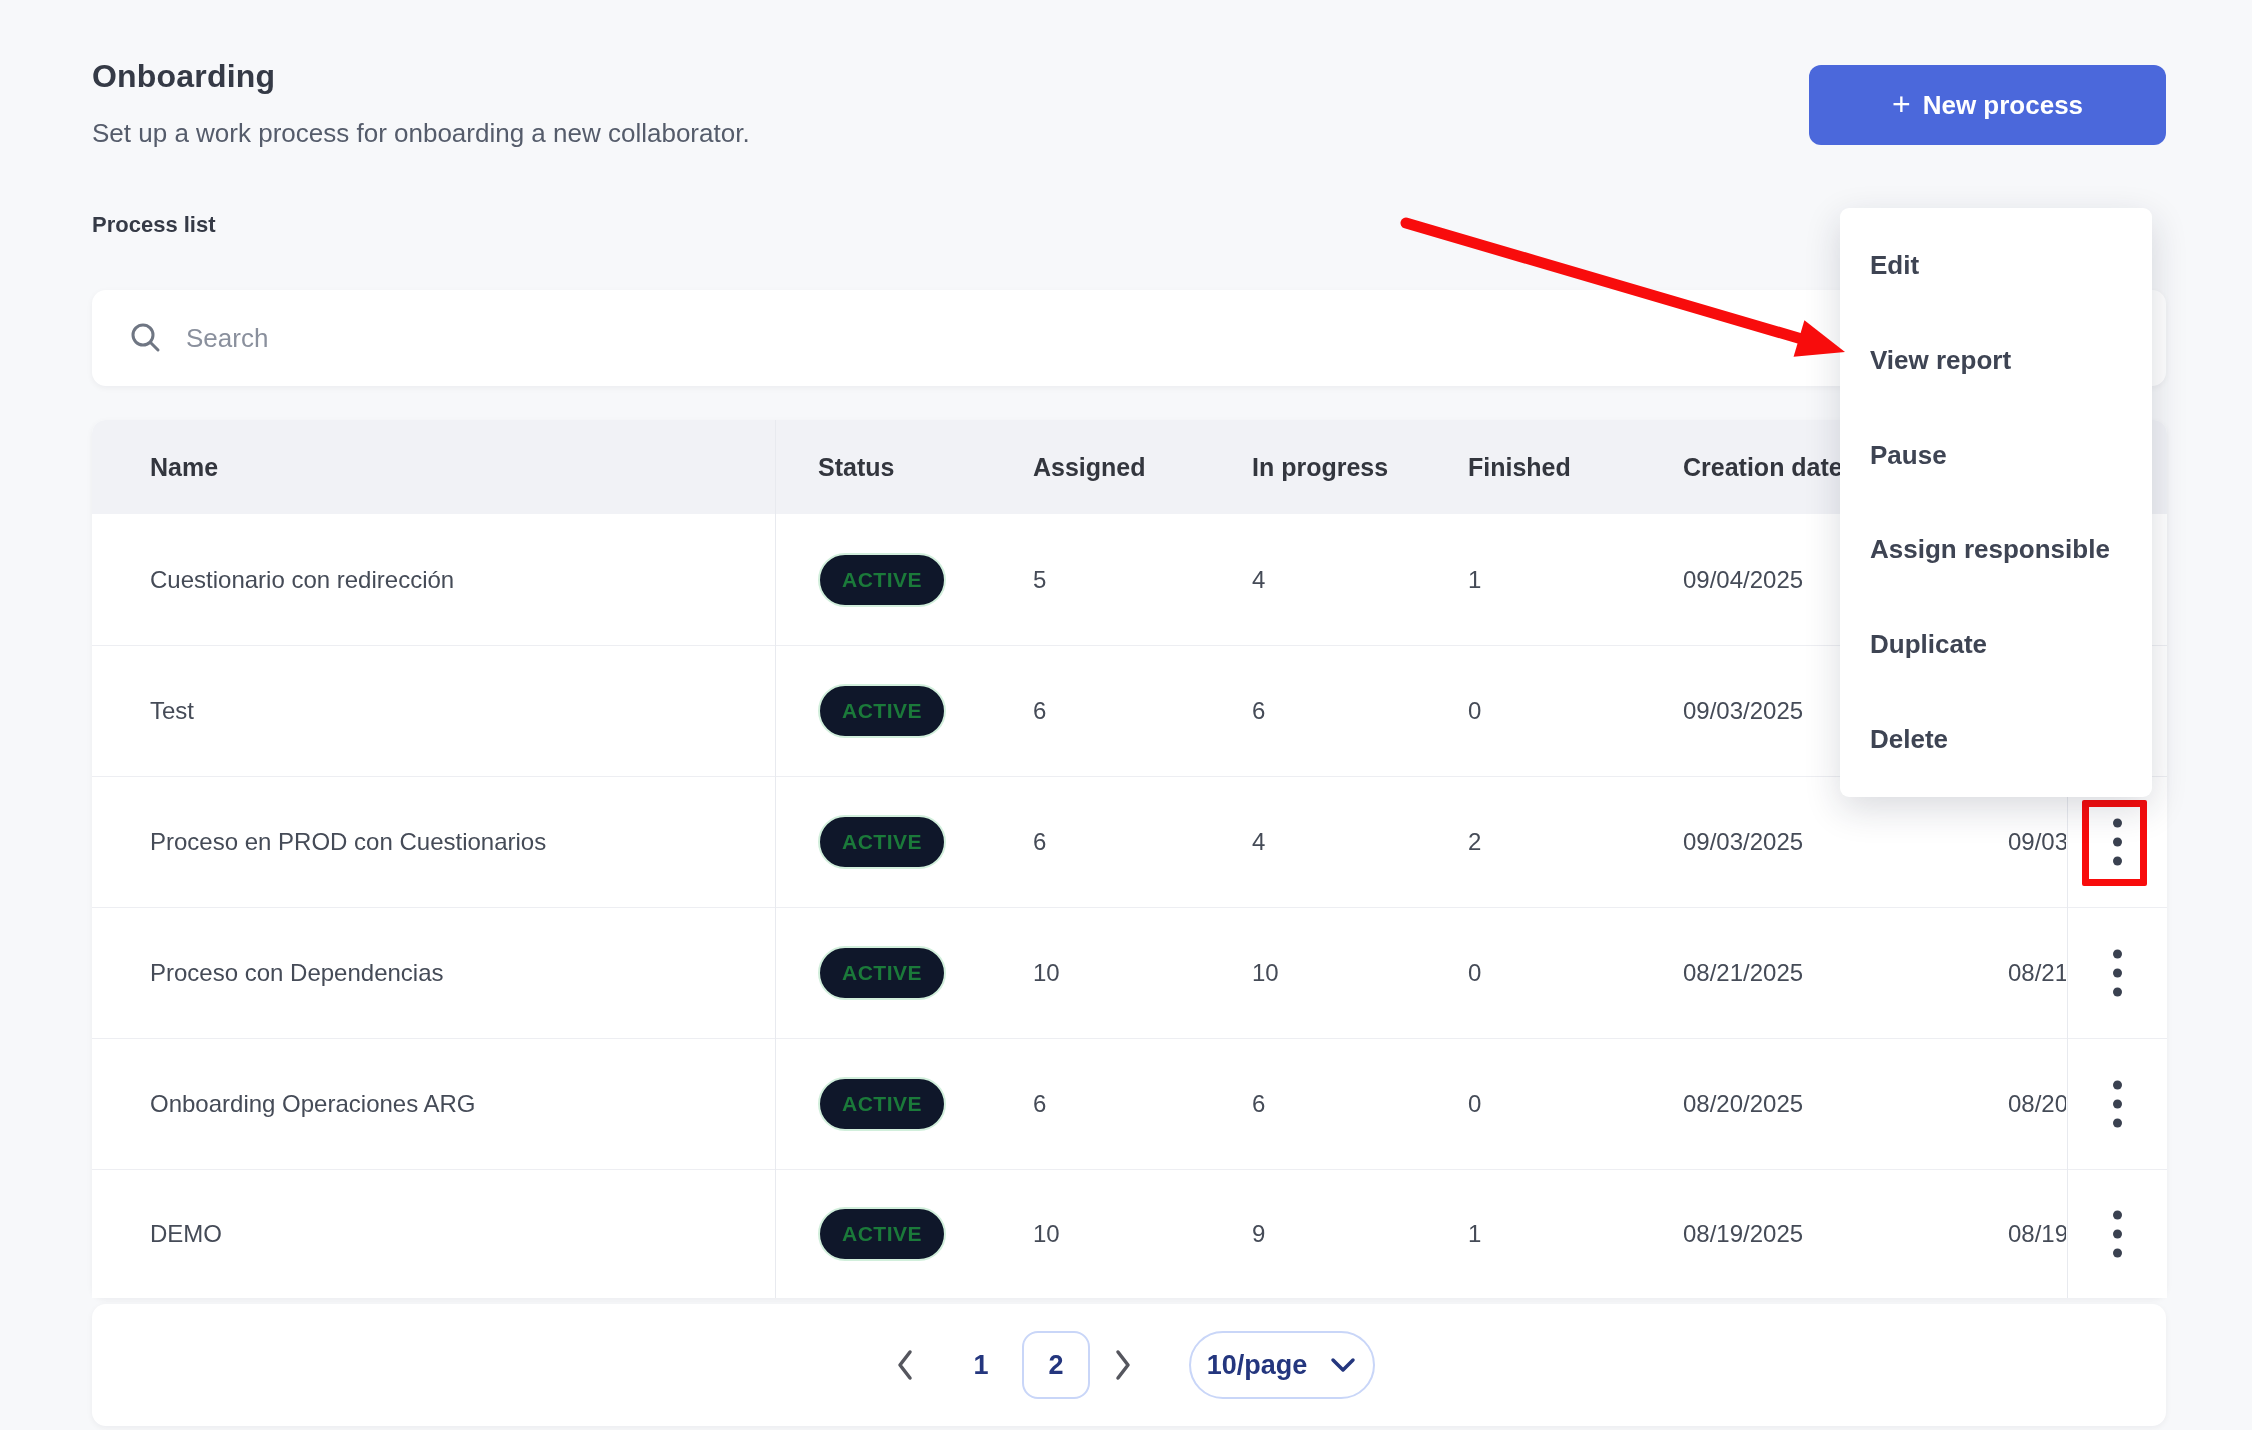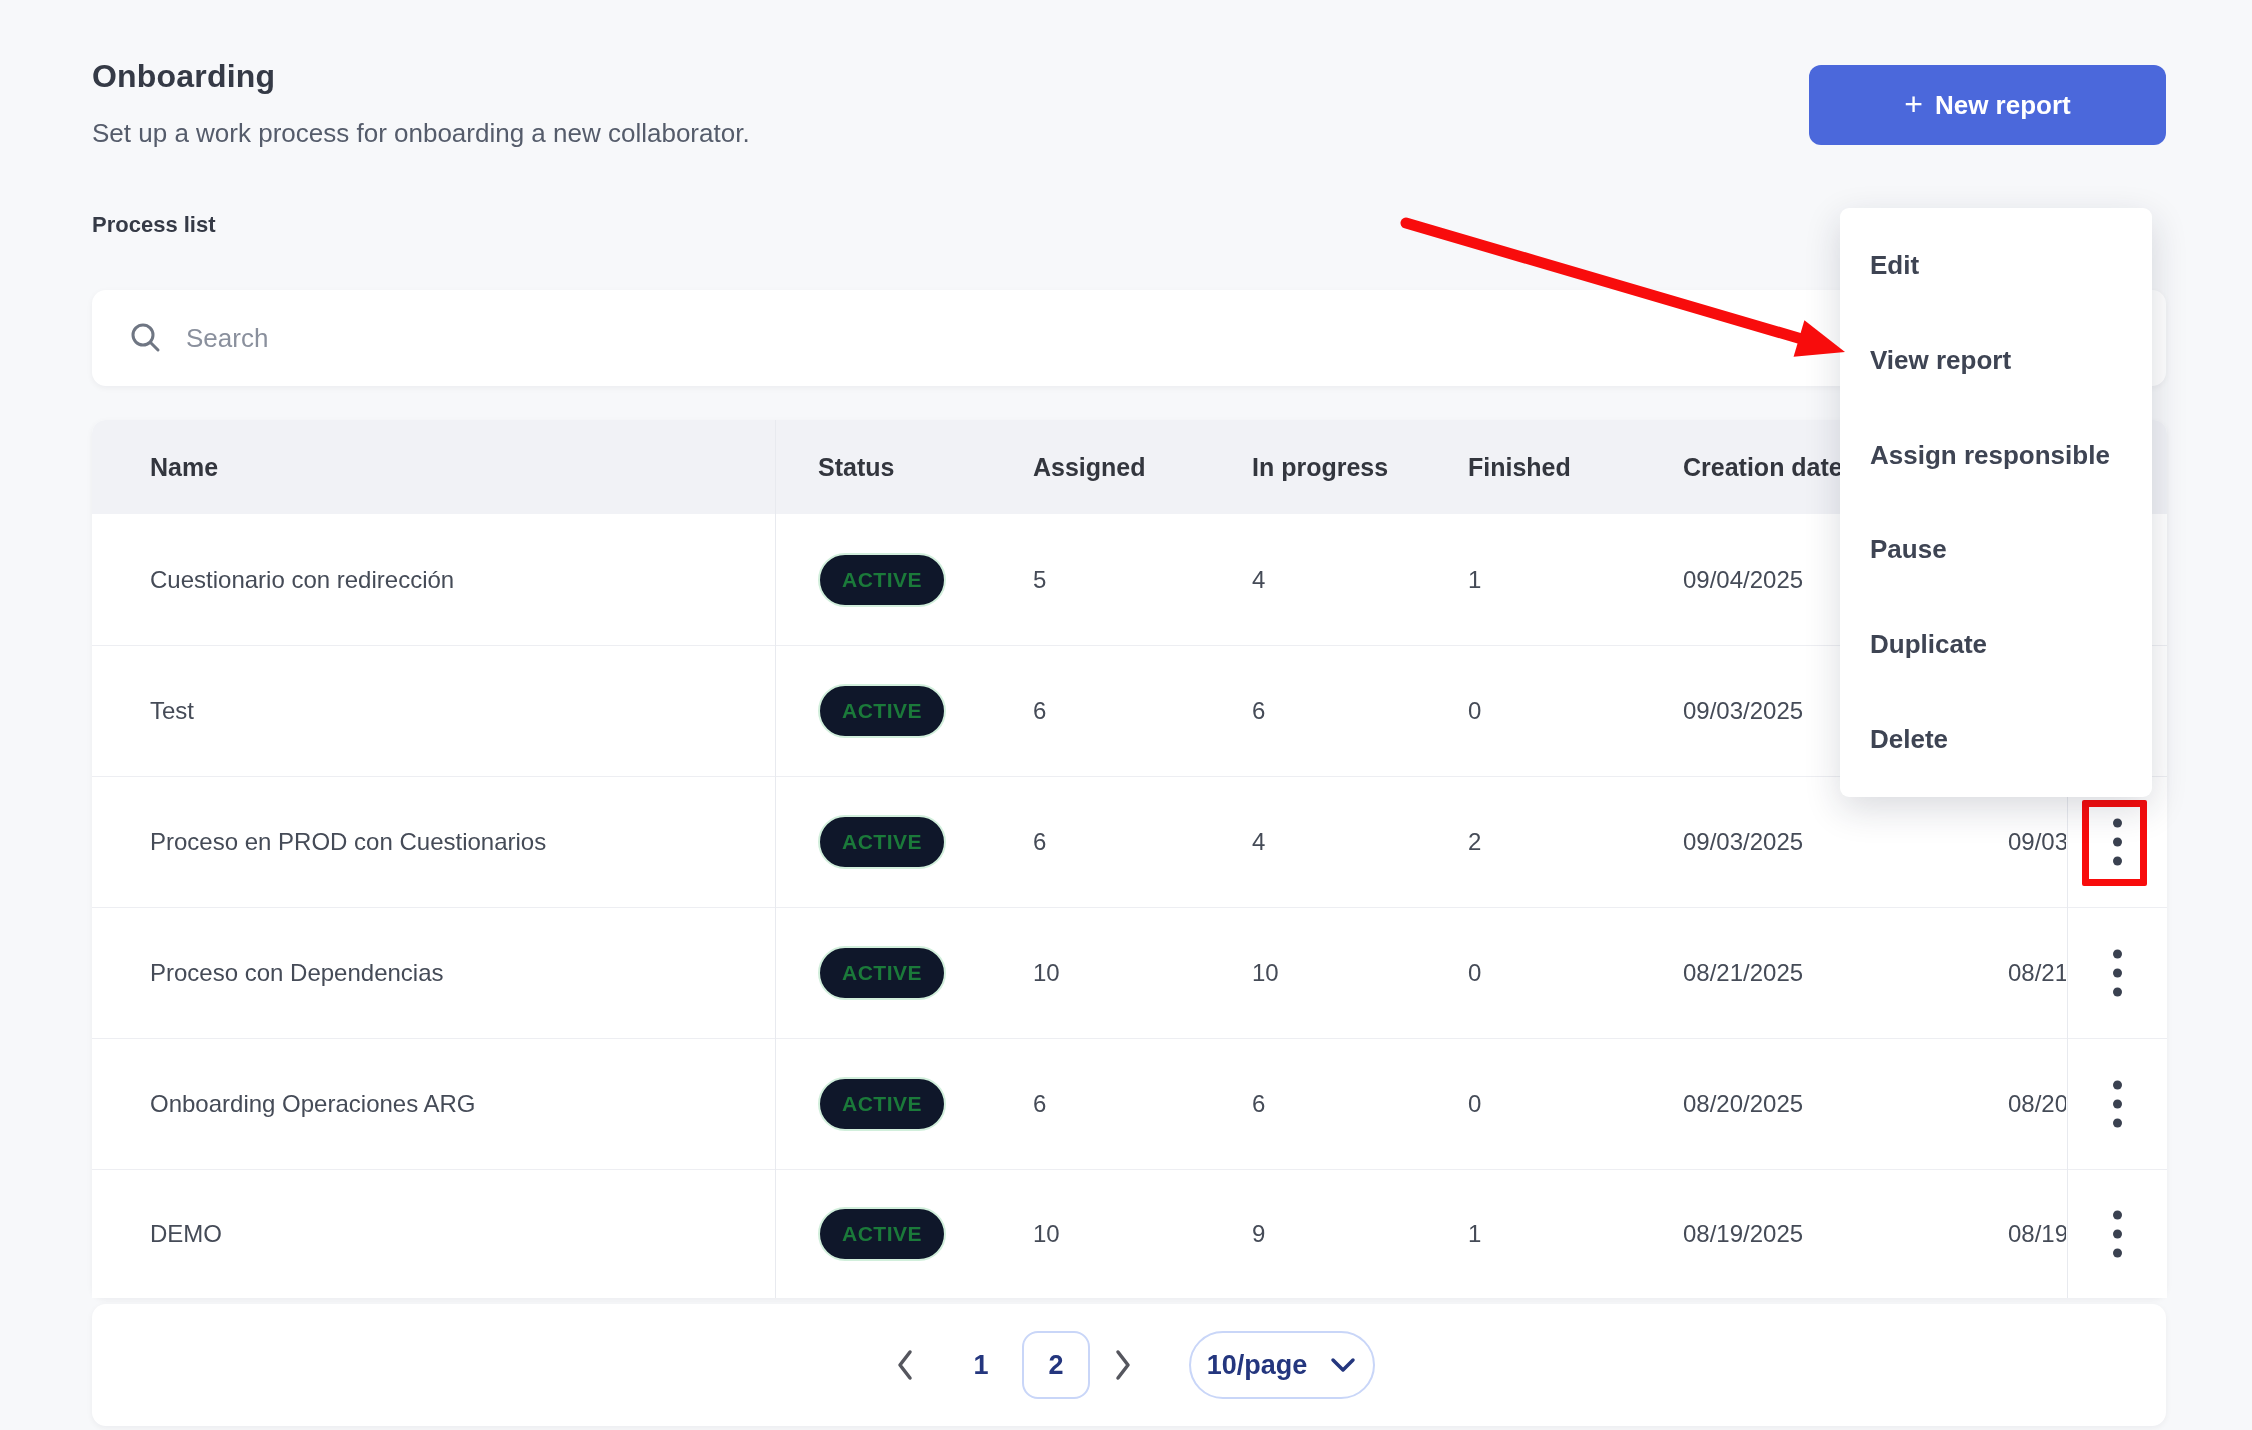--- a/index.html
+++ b/index.html
@@ -128,21 +128,21 @@
 </style>
 </head>
 <body>
 
 <div id="canvas">
 
   <div class="page-title">Onboarding</div>
   <div class="page-subtitle">Set up a work process for onboarding a new collaborator.</div>
   <button class="btn-new">
     <span class="plus">+</span>
-    <span class="lbl">New report</span>
+    <span class="lbl">New process</span>
   </button>
   <div class="section-title">Process list</div>
 
   <div class="search-card">
     <svg width="36" height="36" viewBox="0 0 36 36">
       <circle cx="15" cy="15" r="10" fill="none" stroke="#6f7683" stroke-width="3"></circle>
       <line x1="22.5" y1="22.5" x2="30" y2="30" stroke="#6f7683" stroke-width="3" stroke-linecap="round"></line>
     </svg>
     <input type="text" value="" placeholder="Search" style="">
   </div>
@@ -247,22 +247,22 @@
         </button>
     </div>
 
     <div class="vline v1"></div>
     <div class="vline v2"></div>
   </div>
 
   <div class="menu">
     <div class="item">Edit</div>
     <div class="item">View report</div>
+    <div class="item">Pause</div>
     <div class="item">Assign responsible</div>
-    <div class="item">Pause</div>
     <div class="item">Duplicate</div>
     <div class="item">Delete</div>
   </div>
 
   <div class="pager-card">
     <button class="pg pg-btn" style="left:814px">
       <svg width="24" height="36" viewBox="0 0 24 36">
           <polyline points="16,5 6,18 16,31" fill="none" stroke="#55565e" stroke-width="3.5" stroke-linecap="round" stroke-linejoin="round"></polyline>
         </svg>
     </button>

